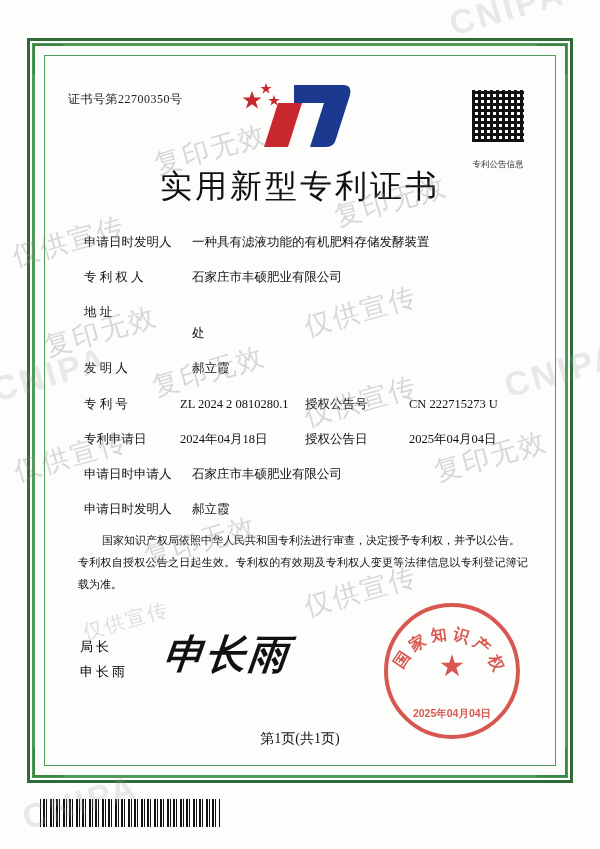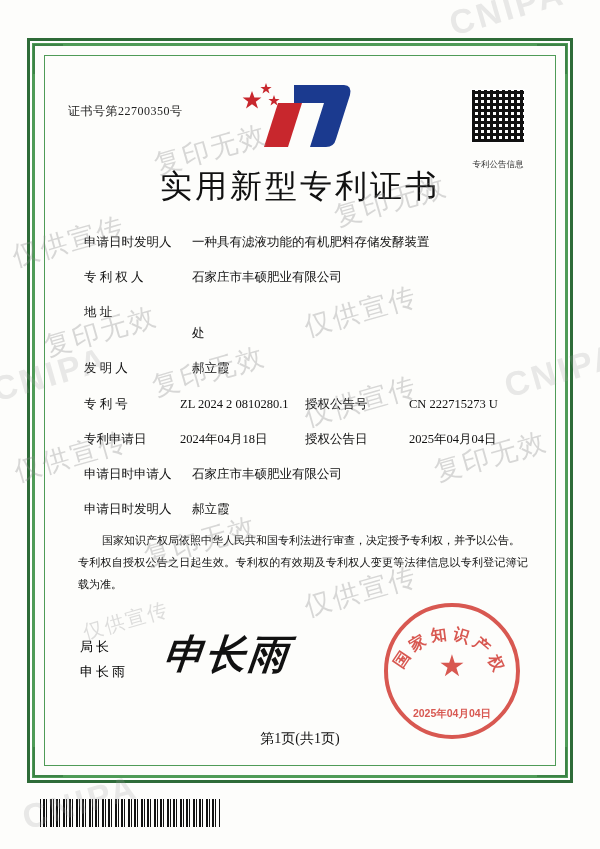--- a/index.html
+++ b/index.html
@@ -36,21 +36,21 @@
   .corner{position:absolute;width:28px;height:28px;border:2px solid #3c8346;}
   .corner.tl{left:33px;top:44px;border-right:0;border-bottom:0;}
   .corner.tr{right:33px;top:44px;border-left:0;border-bottom:0;}
   .corner.bl{left:33px;bottom:72px;border-right:0;border-top:0;}
   .corner.br{right:33px;bottom:72px;border-left:0;border-top:0;}
 
   
   .content{position:absolute;left:44px;top:55px;right:44px;bottom:83px;z-index:3;}
 
   .cert-no{
-    position:absolute;left:24px;top:48px;
+    position:absolute;left:24px;top:36px;
     font-size:12px;color:#222;letter-spacing:.5px;
   }
 
   
   .logo{position:absolute;left:50%;top:22px;transform:translateX(-50%);width:120px;height:78px;}
   .qr-wrap{position:absolute;right:20px;top:34px;width:76px;text-align:center;}
   .qr{width:52px;height:52px;margin:0 auto;background:
       repeating-linear-gradient(90deg,#111 0 3px,transparent 3px 6px),
       repeating-linear-gradient(0deg,#111 0 3px,transparent 3px 6px);
       background-color:#fff;border:1px solid #fff;}

